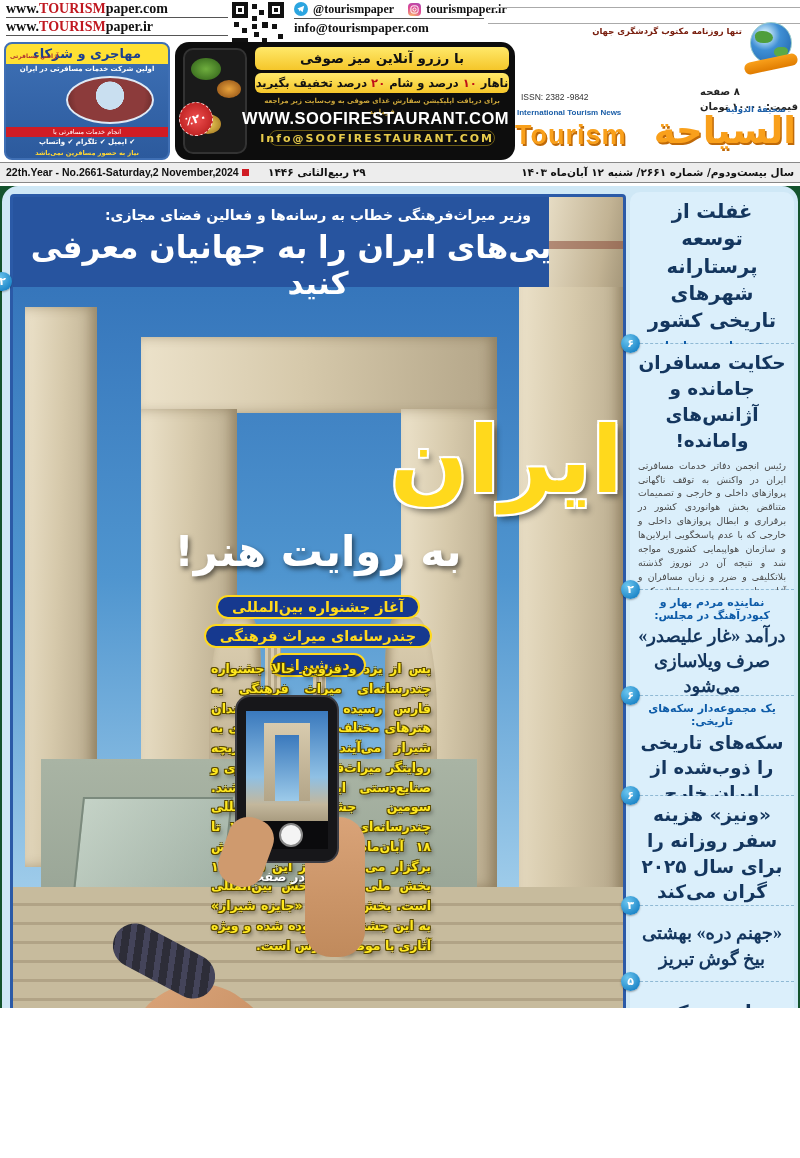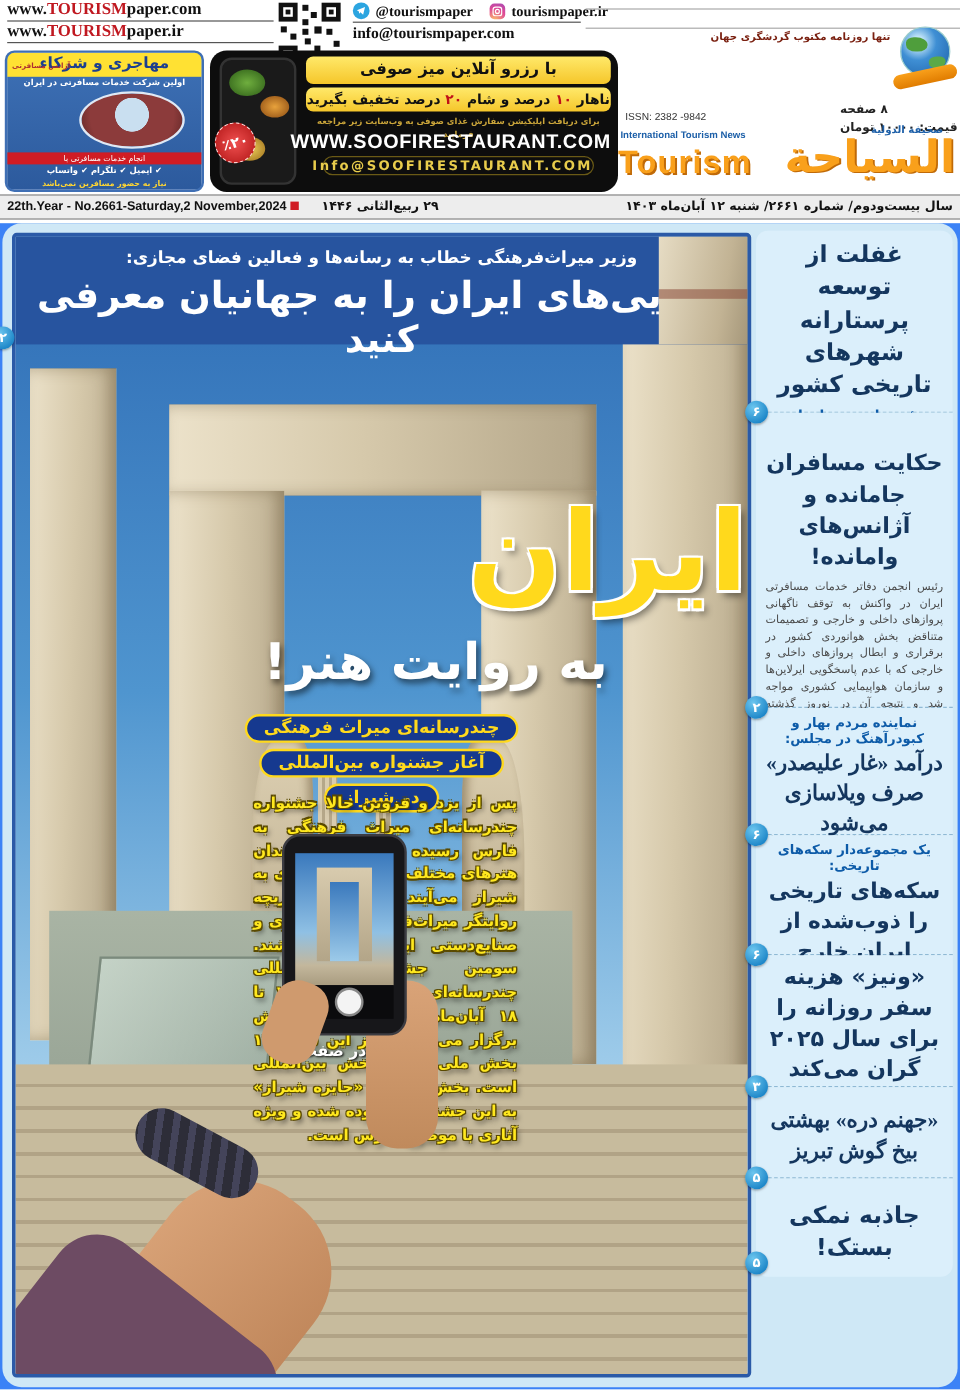--- a/index.html
+++ b/index.html
@@ -1,18 +1,18 @@
 <!DOCTYPE html>
 <html lang="fa"><head>
 <meta charset="utf-8">
 <style>
   * { margin:0; padding:0; box-sizing:border-box; }
   html,body { background:#fff; }
   body { font-family:"DejaVu Sans", sans-serif; width:800px; }
-  .page { position:relative; width:800px; height:1158px; background:#3b82f6; overflow:hidden; }
+  .page { position:relative; width:800px; height:1008px; background:#14532d; overflow:hidden; }
 
   
   .hdr { position:absolute; top:0; left:0; width:800px; height:186px; background:#fff; }
   .url-row { position:absolute; left:6px; width:222px; height:17px; border-bottom:1.5px solid #555;
              font-family:"Liberation Serif",serif; font-weight:bold; font-size:14px; color:#111; }
   .url-row .red { color:#c01820; }
   .qr { position:absolute; left:232px; top:2px; width:52px; height:52px; background:#fff; }
   .contact-block { position:absolute; left:294px; top:0; width:190px; }
   .contact-row { display:flex; align-items:center; gap:5px; height:18px;
                  font-family:"Liberation Serif",serif; font-weight:bold; font-size:12px; color:#111; }
@@ -125,21 +125,21 @@
   .pgate::after { content:""; position:absolute; left:11px; top:12px; width:24px; height:66px; background:linear-gradient(#3a79bd,#9ccae9); }
   .pcam   { position:absolute; left:9px; top:124px; width:82px; height:28px; background:#0b0b0d; }
   .pshutter { position:absolute; left:33px; top:2px; width:24px; height:24px; border-radius:50%; background:#f4f4f4; border:2px solid #888; }
   .pthumb { position:absolute; left:-14px; top:120px; width:46px; height:70px; background:#cf9a6e; border-radius:20px; transform:rotate(20deg); }
 
   
   .ov-title { position:absolute; left:0; top:218px; width:100%; z-index:5;
               font-size:92px; font-weight:900; color:#ffd91c; direction:rtl; line-height:1;
               text-shadow:0 0 3px #fff, 2px 2px 0 #fff, -2px -2px 0 #fff, 2px -2px 0 #fff, -2px 2px 0 #fff, 4px 5px 6px rgba(0,0,0,.45); }
   .ov-sub { position:absolute; left:0; top:330px; width:100%; text-align:center; z-index:5;
-            font-size:42px; font-weight:900; color:#fff; direction:rtl; text-shadow:2px 3px 5px rgba(0,0,0,.55);margin-left:45px; }
+            font-size:42px; font-weight:900; color:#fff; direction:rtl; text-shadow:2px 3px 5px rgba(0,0,0,.55); }
   .pills { position:absolute; left:0; top:398px; width:100%; display:flex; flex-direction:column; align-items:center; gap:5px; z-index:5; }
   .pill { background:#16398f; border:2px solid #ffd91c; color:#ffd91c; font-weight:900; font-size:14.5px;
           border-radius:14px; padding:2px 14px; direction:rtl; }
   .ov-body { position:absolute; left:198px; top:462px; width:220px; z-index:5; direction:rtl; text-align:justify;
              font-size:12.5px; font-weight:bold; color:#ffe81e; line-height:1.58;
              text-shadow:1px 1px 0 #5a4a00, -1px -1px 0 #5a4a00, 1px -1px 0 #5a4a00, -1px 1px 0 #5a4a00, 2px 3px 4px rgba(0,0,0,.5); }
   .ov-cont { position:absolute; left:198px; top:672px; width:150px; z-index:5; direction:rtl; text-align:center;
              font-size:13px; font-weight:900; color:#fff; text-shadow:1px 1px 2px #000; }
 
   .main-badge { position:absolute; left:-9px; top:86px; z-index:12; }
@@ -297,22 +297,22 @@
 
       <div class="banner">
         <div class="banner-kicker">وزیر میراث‌فرهنگی خطاب به رسانه‌ها و فعالین فضای مجازی:</div>
         <div class="banner-head">زیبایی‌های ایران را به جهانیان معرفی کنید</div>
       </div>
       <div class="banner-stone"></div>
 
       <div class="ov-title">ایران</div>
       <div class="ov-sub">به روایت هنر!</div>
       <div class="pills">
+        <span class="pill">آغاز جشنواره بین‌المللی</span>
         <span class="pill">چندرسانه‌ای میراث فرهنگی</span>
-        <span class="pill">آغاز جشنواره بین‌المللی</span>
         <span class="pill">در شیراز</span>
       </div>
       <div class="ov-body">پس از یزد و قزوین حالا جشنواره چندرسانه‌ای میراث فرهنگی به فارس رسیده است، و هنرمندان هنرهای مختلف صوتی و تصویری به شیراز می‌آیند تا از این دریچه روایتگر میراث‌فرهنگی، گردشگری و صنایع‌دستی ایران پهناور باشند. سومین جشنواره بین‌المللی چندرسانه‌ای میراث فرهنگی ۱۵ تا ۱۸ آبان‌ماه امسال در ۱۴ بخش برگزار می‌شود که از این شمار ۱۳ بخش ملی و یک بخش بین‌المللی است. بخش متفاوت «جایزه شیراز» به این جشنواره افزوده شده و ویژه آثاری با موضوع فارس است.</div>
       <div class="ov-cont">بقیه در صفحه ۲</div>
 
       <div class="arm"></div>
       <div class="cuff"></div>
       <div class="band"></div>
       <div class="hand"></div>
       <div class="phone">
@@ -330,21 +330,21 @@
 
     <div class="sidebar">
 
       <div class="sb-item" style="height:152px;">
         <div class="sb-head">غفلت از توسعه پرستارانه شهرهای تاریخی کشور</div>
         <div class="sb-sub">رئیس اسبق سازمان میراث فرهنگی: در توسعه شهرهای تاریخی کشور منفعلانه عمل شده است</div>
         <span class="badge sb-badge">۶</span>
       </div>
 
       <div class="sb-item" style="height:246px;">
-        <div class="sb-head" style="font-size:18.5px;margin-top:24px;">حکایت مسافران جامانده و آژانس‌های وامانده!</div>
+        <div class="sb-head" style="font-size:18.5px;">حکایت مسافران جامانده و آژانس‌های وامانده!</div>
         <div class="sb-body">رئیس انجمن دفاتر خدمات مسافرتی ایران در واکنش به توقف ناگهانی پروازهای داخلی و خارجی و تصمیمات متناقض بخش هوانوردی کشور در برقراری و ابطال پروازهای داخلی و خارجی که با عدم پاسخگویی ایرلاین‌ها و سازمان هواپیمایی کشوری مواجه شد و نتیجه آن در نوروز گذشته بلاتکلیفی و ضرر و زیان مسافران و آژانس‌های مسافرتی بود، اعلام کرد: سرگردانی مردم و آژانس‌ها به‌دنبال تصمیمات ناگهانی و ابطال پروازها وضعیتی را فراهم کرد که دفاتر مسافرتی ایران در بدترین شرایط ممکن قرار گرفتند و به همین دلیل از قوه قضائیه تقاضا داریم برای حل مشکلات موجود سازوکاری مؤثر و راهی پیش پای مردم و بخش خصوصی بگذارد، چون واقعاً از قوه مجریه ناامید شده‌ایم.</div>
         <div class="sb-cont">بقیه در صفحه ۲</div>
         <span class="badge sb-badge">۲</span>
       </div>
 
       <div class="sb-item" style="height:106px;">
         <div class="sb-kicker">نماینده مردم بهار و کبودرآهنگ در مجلس:</div>
         <div class="sb-head lite" style="font-family:'Liberation Serif',serif; font-weight:bold;">درآمد «غار علیصدر» صرف ویلاسازی می‌شود</div>
         <span class="badge sb-badge">۶</span>
       </div>

